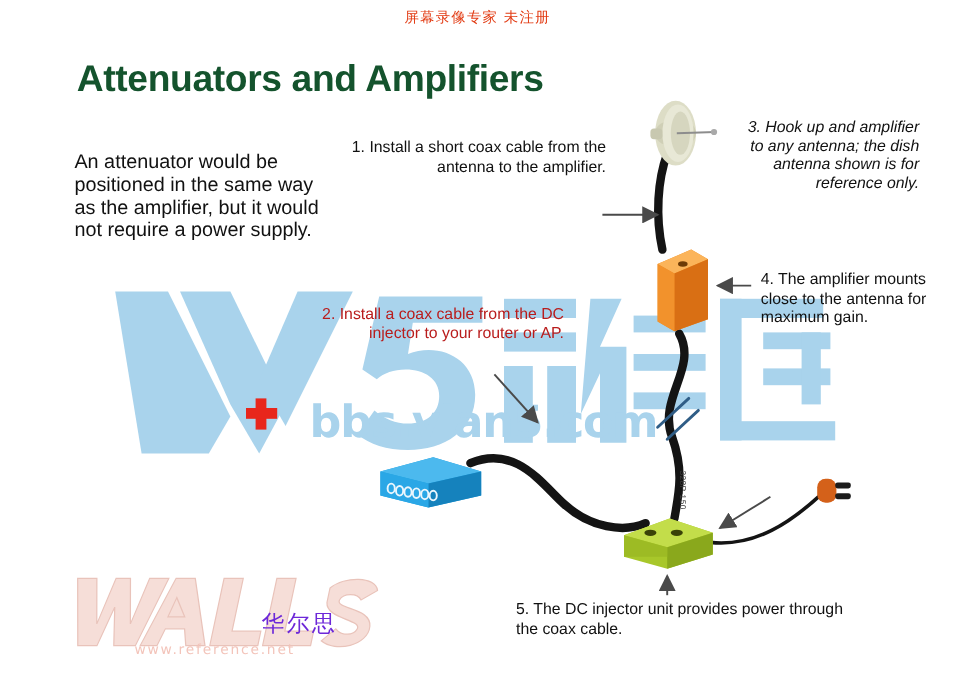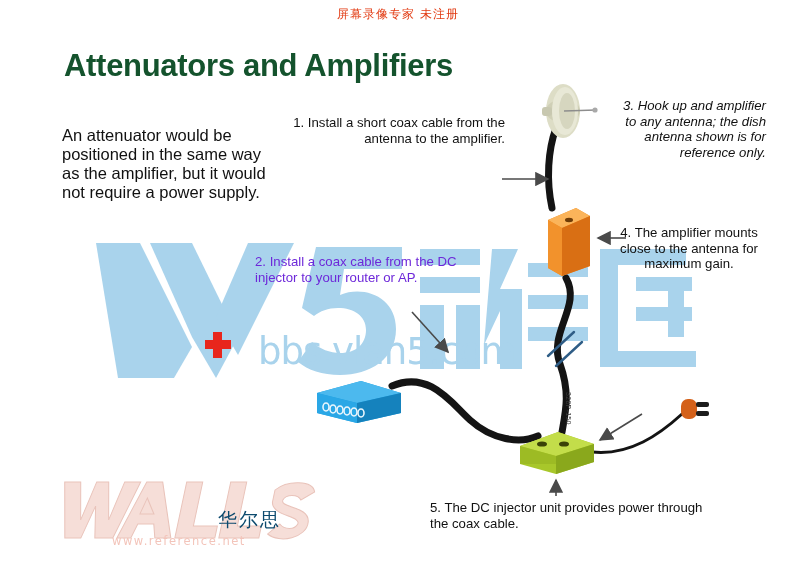--- a/index.html
+++ b/index.html
@@ -23,42 +23,42 @@
     color:#14532d;font-size:31px;font-weight:bold;letter-spacing:-.3px;
   }
 
   
   .para{
     position:absolute;color:#111;font-size:16.5px;line-height:19px;
   }
   #intro-para{left:62px;top:126px;width:215px;}
   .callout{position:absolute;font-size:13.2px;line-height:15.6px;color:#111;}
   #callout-1{left:290px;top:115px;width:215px;text-align:right;}
-  #callout-2{left:255px;top:254px;width:215px;text-align:left;color:#6d28d9;}
+  #callout-2{left:255px;top:254px;width:215px;text-align:right;color:#b91c1c;}
   #callout-3{left:616px;top:98px;width:150px;text-align:right;font-style:italic;}
-  #callout-4{left:614px;top:225px;width:150px;text-align:center;}
+  #callout-4{left:634px;top:225px;width:150px;text-align:left;}
   #callout-5{left:430px;top:500px;width:285px;}
 
   
   .wm{position:absolute;pointer-events:none;}
   #wm-v5{
     left:88px;top:243px;width:620px;height:135px;
   }
   #wm-url{
     position:absolute;left:258px;top:330px;
-    font-size:37px;font-weight:normal;color:#a9d3ec;letter-spacing:-1px;
+    font-size:37px;font-weight:bold;color:#a9d3ec;letter-spacing:-1px;
     font-family:"DejaVu Sans", sans-serif;
   }
   #wm-cross{position:absolute;left:205px;top:332px;}
   #wm-cross .bar{position:absolute;background:#e8261c;}
 
   
   #walls-logo{position:absolute;left:52px;top:476px;width:250px;height:76px;}
   #walls-cn{
-    position:absolute;left:218px;top:507px;color:#0c4a6e;font-size:19px;
+    position:absolute;left:218px;top:507px;color:#6d28d9;font-size:19px;
     font-family:"DejaVu Sans", sans-serif;letter-spacing:2px;
   }
   #walls-url{
     position:absolute;left:112px;top:534px;color:#f3c4ba;font-size:11.5px;
     letter-spacing:1.5px;font-family:"DejaVu Sans", sans-serif;
   }
 
   
   .dev{position:absolute;}
   #dish{left:528px;top:84px;width:70px;height:56px;}

